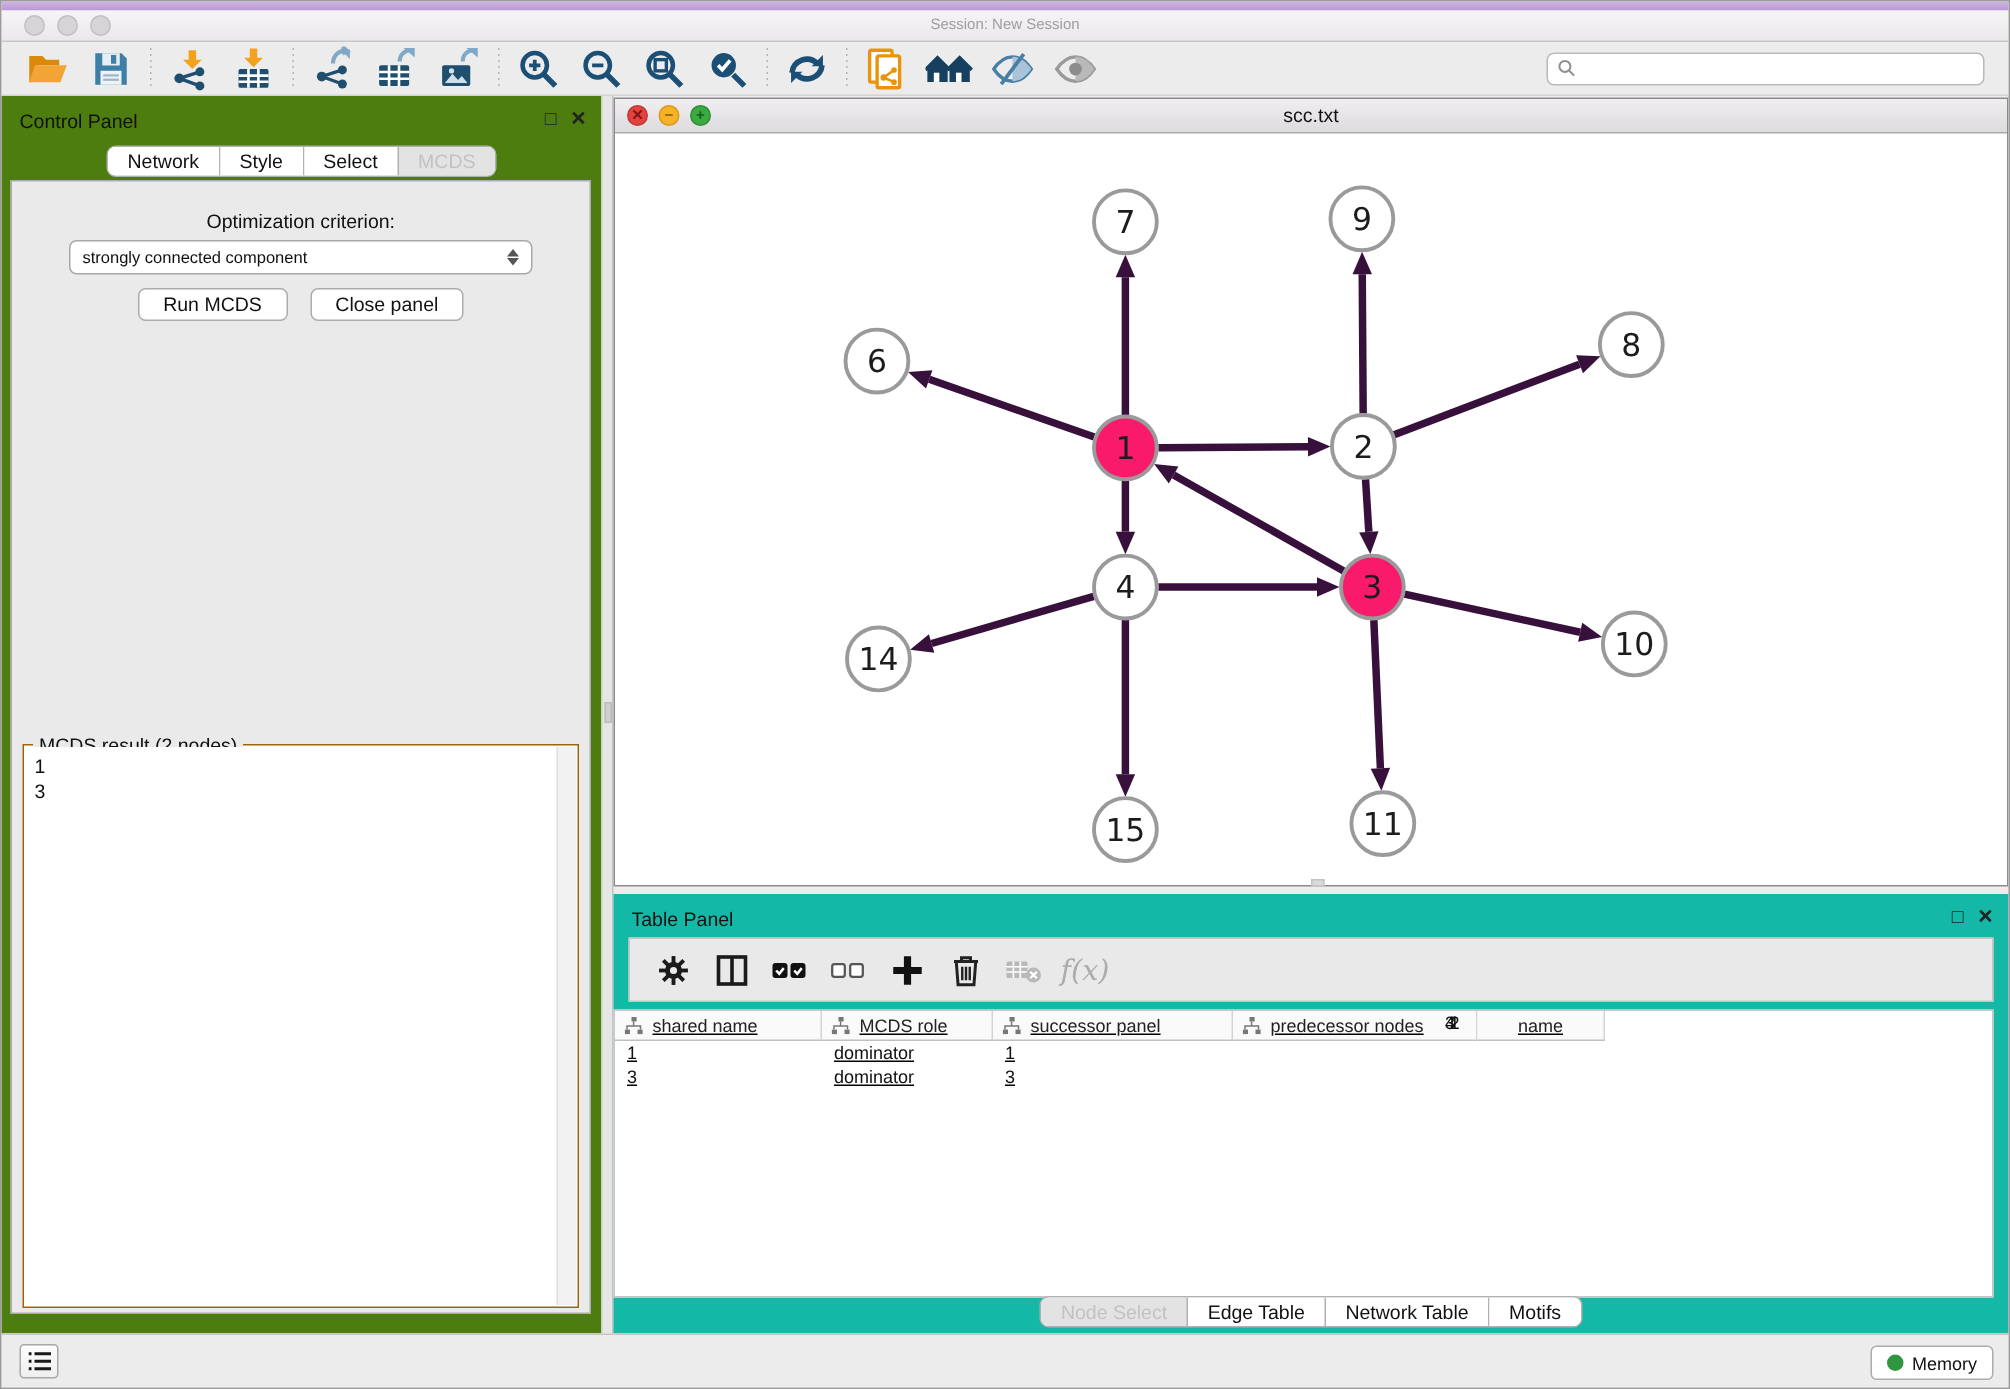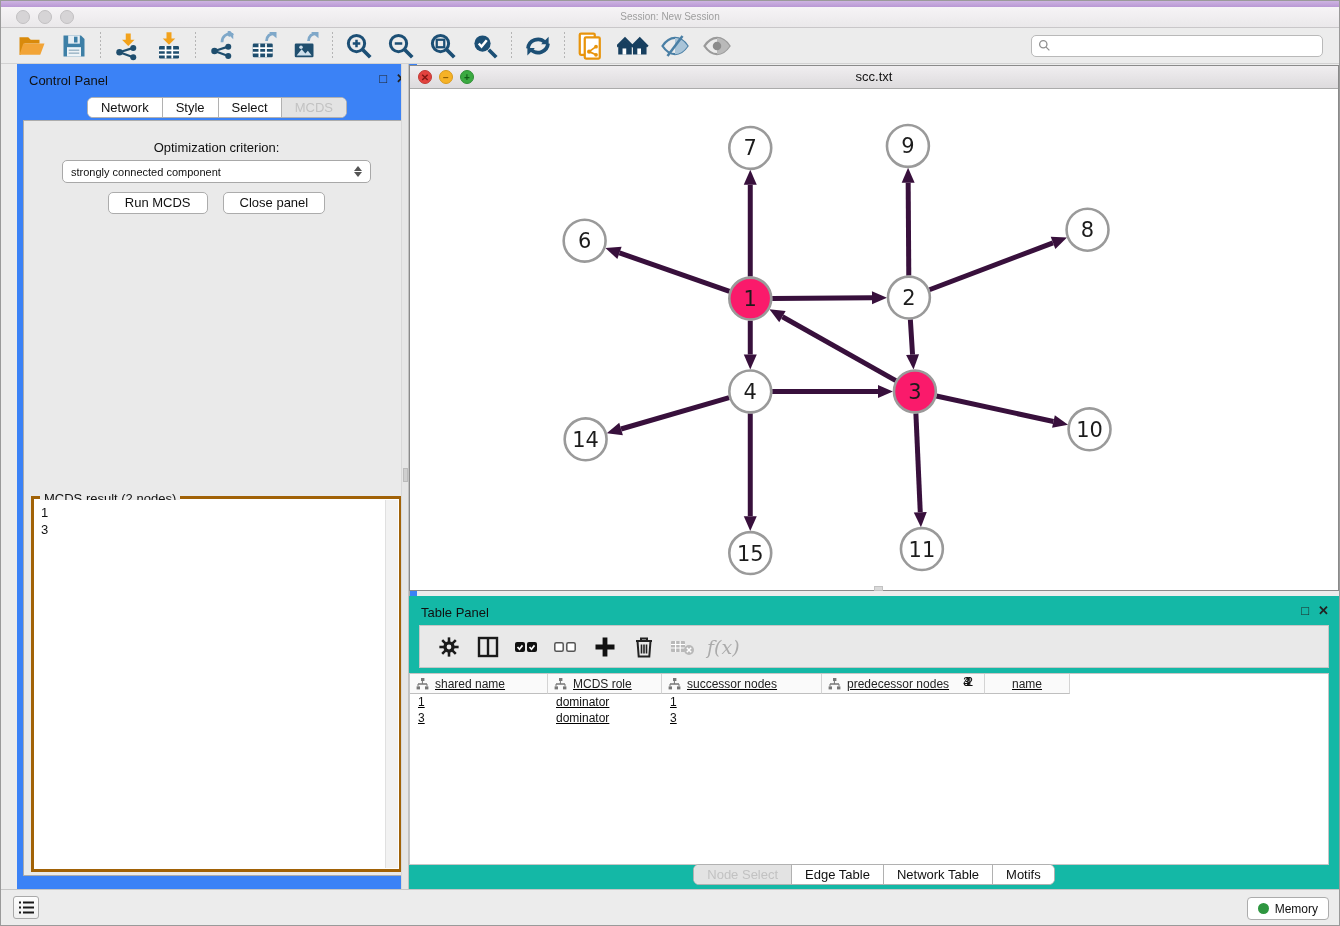--- a/index.html
+++ b/index.html
@@ -26,21 +26,21 @@
     background-size:1px 4px; background-repeat:repeat-y; }
   .tspacer { flex:1; }
   .searchbox { width:292px; height:22px; background:#fff; border:1px solid #B9B9B9; border-radius:5px;
     display:flex; align-items:center; padding:0 6px; margin-right:6px; }
   .searchbox input { border:none; outline:none; flex:1; font-size:12px; background:transparent; }
 
   
   .main { position:absolute; top:63px; left:0; right:0; bottom:36px; }
 
   
-  .control-panel { position:absolute; left:16px; top:0; width:400px; bottom:0; background:#3b82f6; }
+  .control-panel { position:absolute; left:0; top:0; width:400px; bottom:0; background:#4d7c0f; }
   .panel-head-label { position:absolute; top:9px; left:12px; font-size:13px; color:#111; }
   .panel-glyphs { position:absolute; top:7px; right:10px; display:flex; gap:9px; font-size:13px; color:#222; }
   .panel-glyphs span { cursor:default; }
   .seg { display:flex; height:21px; border:1px solid #B1B1B1; border-radius:6px; overflow:hidden; background:#fff; }
   .seg-item { padding:0 13px; font-size:13px; line-height:19px; color:#111; background:#fff;
     border-right:1px solid #B1B1B1; white-space:nowrap; }
   .seg-item:last-child { border-right:none; }
   .seg-item.selected { background:#E3E3E3; color:#C2C2C2; }
   .cp-tabs { position:absolute; top:33px; left:0; right:0; display:flex; justify-content:center; }
   .cp-box { position:absolute; left:6px; right:7px; top:56px; bottom:13px;
@@ -50,21 +50,21 @@
     border:1px solid #A8A8A8; border-radius:5px; display:flex; align-items:center; padding:0 8px;
     font-size:11px; color:#111; }
   .opt-select .stepper { margin-left:auto; display:flex; flex-direction:column; gap:1px; }
   .opt-select .stepper i { width:0; height:0; border-left:4px solid transparent; border-right:4px solid transparent; }
   .opt-select .stepper i.up { border-bottom:5px solid #555; }
   .opt-select .stepper i.down { border-top:5px solid #555; }
   .cp-buttons { position:absolute; top:71px; left:0; right:0; display:flex; justify-content:center; gap:15px; }
   .btn { height:22px; padding:0 16px; background:#fff; border:1px solid #ACACAC; border-radius:5px;
     font-size:13px; color:#111; line-height:20px; }
   .result-group { position:absolute; left:7px; right:7px; top:375px; bottom:3px;
-    border:3px solid #a16207; background:#fff; }
+    border:1px solid #a16207; background:#fff; }
   .result-legend { position:absolute; top:-8px; left:6px; background:#EAEAEA; padding:0 4px;
     font-size:13px; color:#111; }
   .result-area { position:absolute; inset:1px; background:#fff; padding:4px 6px;
     font-size:13px; color:#111; line-height:17px; }
   .result-scroll { position:absolute; top:1px; bottom:1px; right:1px; width:13px; background:#F2F2F2;
     border-left:1px solid #E0E0E0; }
 
   
   .splitter { position:absolute; left:400px; width:8px; top:0; bottom:0; background:#E6E6E6;
     border-left:1px solid #D8D8D8; border-right:1px solid #C2C2C2; }
@@ -503,21 +503,21 @@
                 <span>
                   <svg width="13" height="12" viewBox="0 0 13 12">
                     <g fill="#777">
                       <rect x="5" y="0" width="3.4" height="3"></rect>
                       <rect x="0.6" y="8.4" width="3.4" height="3"></rect>
                       <rect x="9" y="8.4" width="3.4" height="3"></rect>
                       <path d="M6.4 3v3M2 8.4V6h9v2.4M2 6h9" stroke="#777" stroke-width="1" fill="none"></path>
                     </g>
                   </svg>
                 </span>
-                <span>successor nodes</span>
+                <span>successor panel</span>
               </div>
               <div class="th-cell" style="width: 163px;">
                 <span>
                   <svg width="13" height="12" viewBox="0 0 13 12">
                     <g fill="#777">
                       <rect x="5" y="0" width="3.4" height="3"></rect>
                       <rect x="0.6" y="8.4" width="3.4" height="3"></rect>
                       <rect x="9" y="8.4" width="3.4" height="3"></rect>
                       <path d="M6.4 3v3M2 8.4V6h9v2.4M2 6h9" stroke="#777" stroke-width="1" fill="none"></path>
                     </g>

